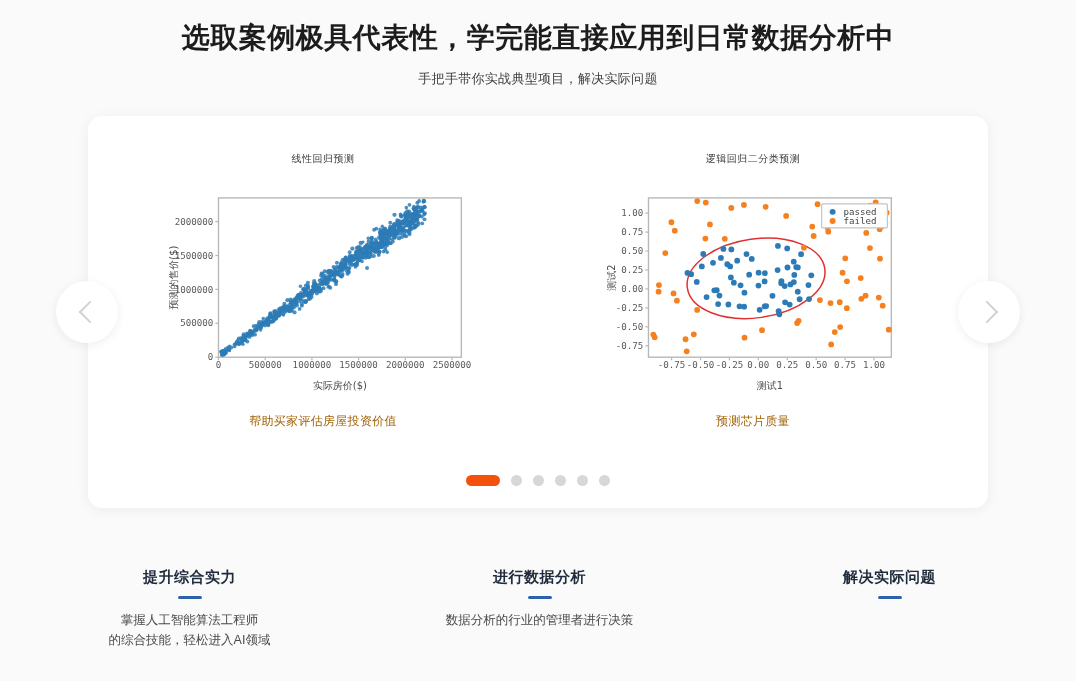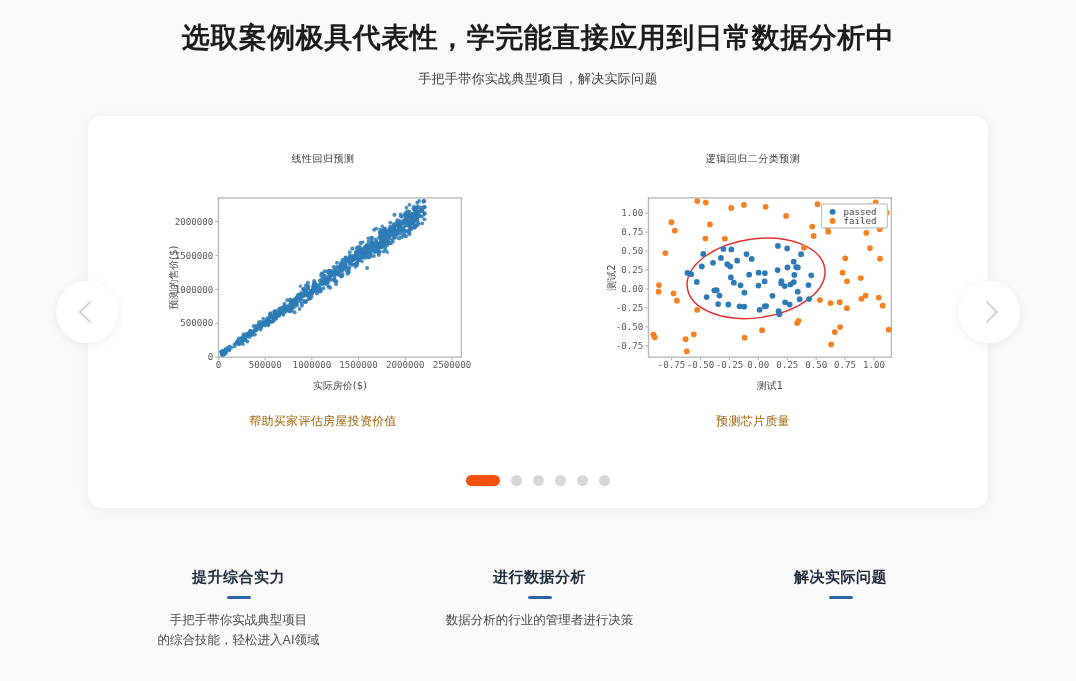--- a/index.html
+++ b/index.html
@@ -59,21 +59,21 @@
   .dots {
     position: absolute; bottom: 22px; left: 0; right: 0;
     display: flex; justify-content: center; align-items: center; gap: 11px;
   }
   .dot { width: 11px; height: 11px; border-radius: 50%; background: #d7d7d7; cursor: pointer; }
   .dot.active { width: 34px; border-radius: 6px; background: #f4510d; }
 
   
   .features {
     position: absolute; left: 0; right: 16px; bottom: 30px;
-    display: flex; justify-content: center; gap: 51px; margin-left: 19px;
+    display: flex; justify-content: center; gap: 100px; margin-left: 19px;
   }
   .feature { width: 250px; text-align: center; }
   .f-title { font-size: 15px; font-weight: bold; color: #1f2b3c; letter-spacing: .5px;}
   .f-rule { width: 24px; height: 3px; background: #2f62ad; margin: 9px auto 11px; border-radius:2px;}
   .f-desc { font-size: 12.5px; color: #4a4a4a; line-height: 1.65; }
 </style>
 </head>
 <body>
 
 <div class="page">
@@ -1232,21 +1232,21 @@
     <div class="arrow right">
       <span class="chev r"></span>
     </div>
   </div>
 
   <div class="features">
     <div class="feature">
       <div class="f-title">提升综合实力</div>
       <div class="f-rule"></div>
       <div class="f-desc">
-        <div>手把手带你实战典型项目</div>
+        <div>掌握人工智能算法工程师</div>
         <div>的综合技能，轻松进入AI领域</div>
       </div>
     </div>
     <div class="feature">
       <div class="f-title">进行数据分析</div>
       <div class="f-rule"></div>
       <div class="f-desc">
         <div>数据分析的行业的管理者进行决策</div>
       </div>
     </div>

